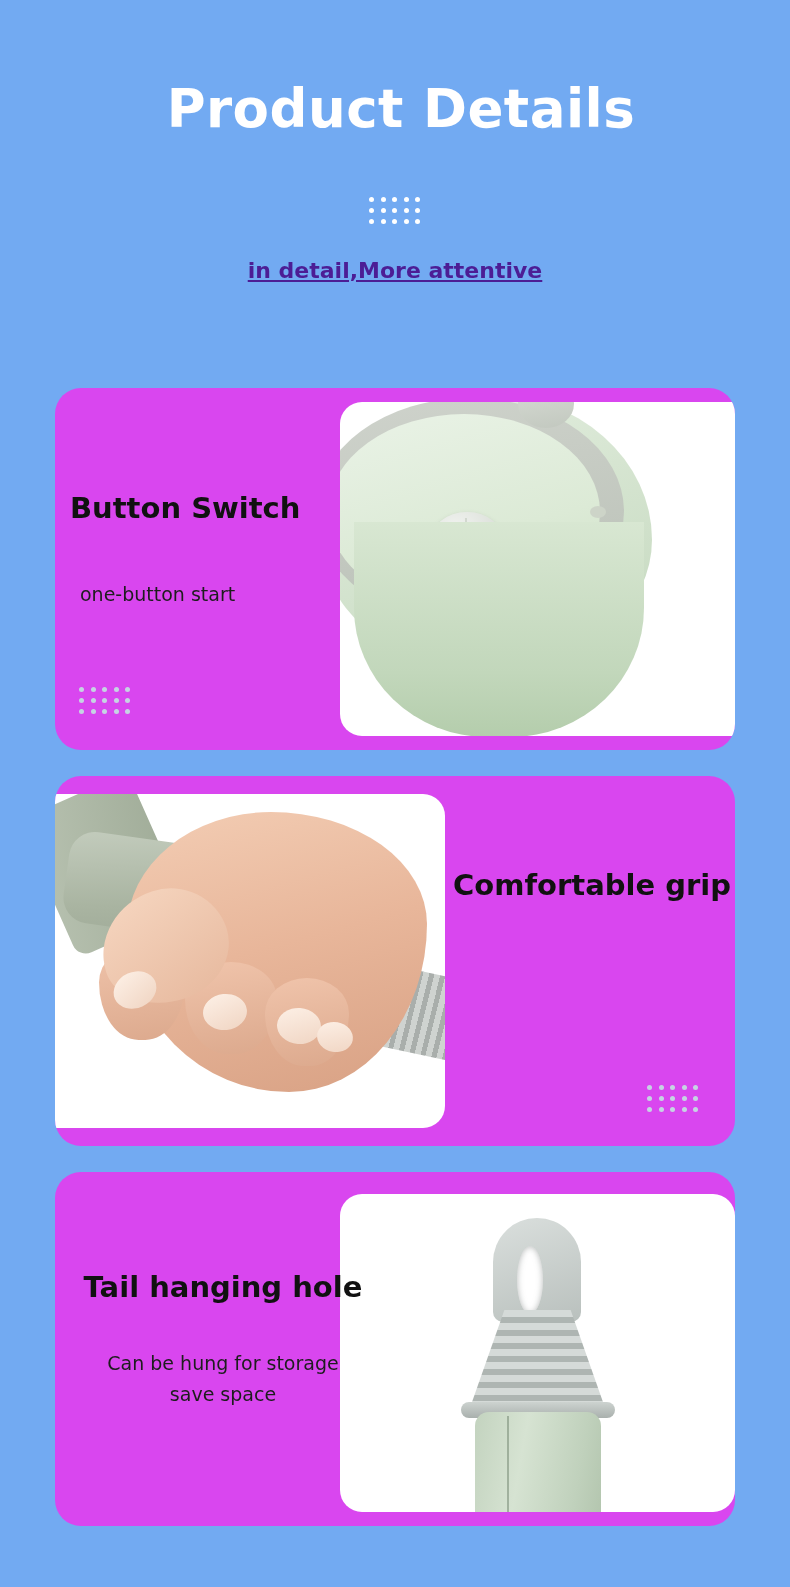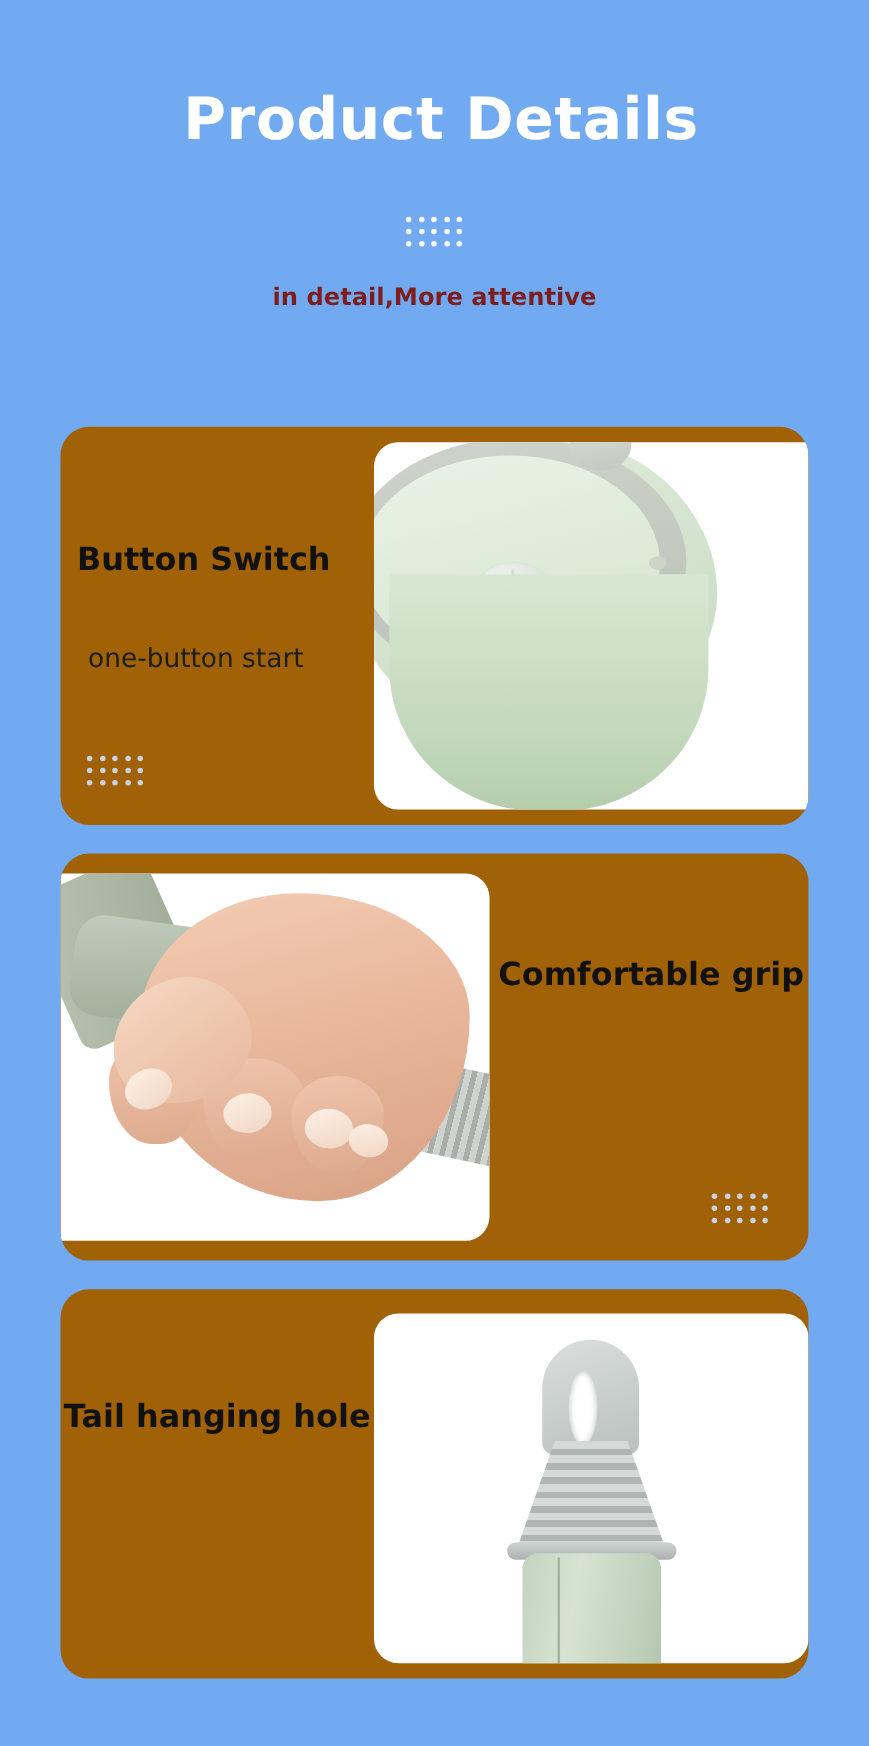--- a/index.html
+++ b/index.html
@@ -38,30 +38,31 @@
     display:block;
     width:5px; height:5px;
     border-radius:50%;
     background:#ffffff;
   }
 
   .page-subtitle {
     margin-top:36px;
     font-size:22px;
     font-weight:bold;
-    color:#7f1d1d;
+    color:#4c1d95;
     line-height:1;
+    text-decoration:underline;
   }
 
   
   .card {
     position:absolute;
     left:55px;
     width:680px;
-    background:#a16207;
+    background:#d946ef;
     border-radius:26px;
     overflow:hidden;
   }
   #card-1 { top:388px;  height:362px; }
   #card-2 { top:776px;  height:370px; }
   #card-3 { top:1172px; height:354px; }
 
   
   .photo-panel {
     position:absolute;
@@ -87,35 +88,35 @@
   .text-block { position:absolute; }
 
   .card-heading {
     font-size:29px;
     font-weight:bold;
     color:#111111;
     line-height:1.1;
     white-space:nowrap;
   }
   .card-body {
-    font-size:24px;
+    font-size:19px;
     font-weight:normal;
     color:#1d1d1d;
     line-height:1.65;
     white-space:nowrap;
   }
 
   #text-1 { left:15px; top:105px; text-align:left; }
   #text-1 .card-body { margin-top:54px; padding-left:10px; }
 
   #text-2 { left:398px; top:94px; width:268px; text-align:left; }
   #text-2 .card-body { margin-top:56px; }
 
   #text-3 { left:3px; top:100px; width:330px; text-align:center; }
-  #text-3 .card-heading { text-align:left; }
+  #text-3 .card-heading { text-align:center; }
   #text-3 .card-body { margin-top:44px; }
 
   
   .dot-grid-card {
     position:absolute;
     width:52px;
     display:grid;
     grid-template-columns:repeat(5, 1fr);
     grid-template-rows:repeat(3, 1fr);
     gap:6px 6px;
@@ -438,14 +439,18 @@
         <div class="d3-collar"></div>
         <div class="d3-body"></div>
         <div class="d3-seam"></div>
 
       </div>
     </div>
   </div>
 
   <div class="text-block" id="text-3">
     <div class="card-heading">Tail hanging hole</div>
+    <div class="card-body">
+      <div>Can be hung for storage</div>
+      <div>save space</div>
+    </div>
   </div>
 </div>
 
 </body></html>

